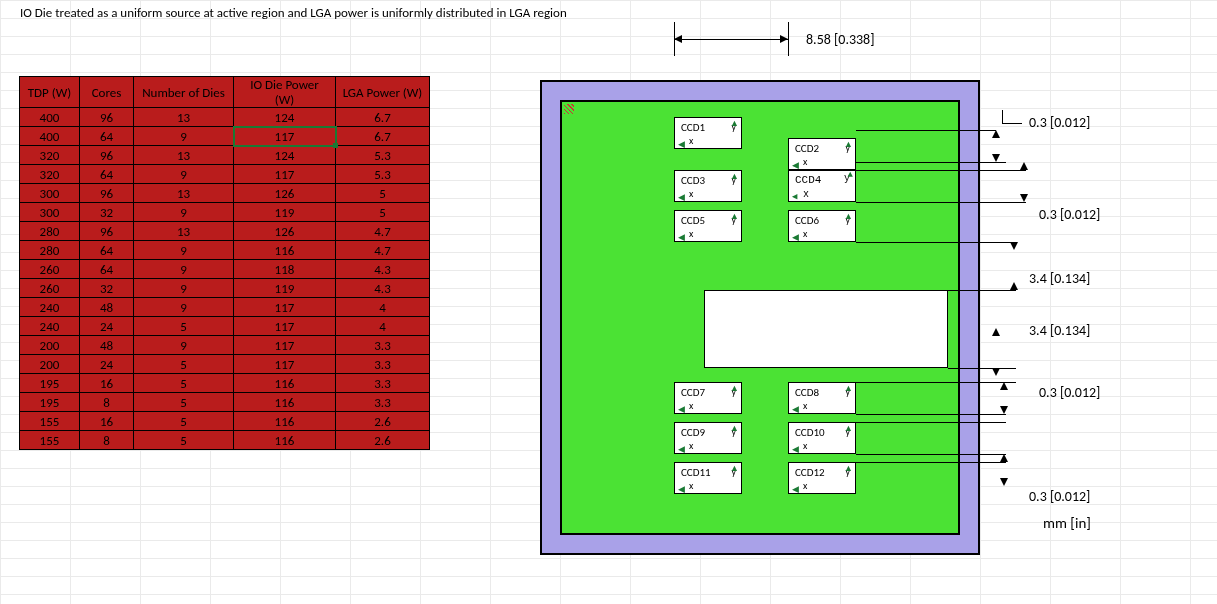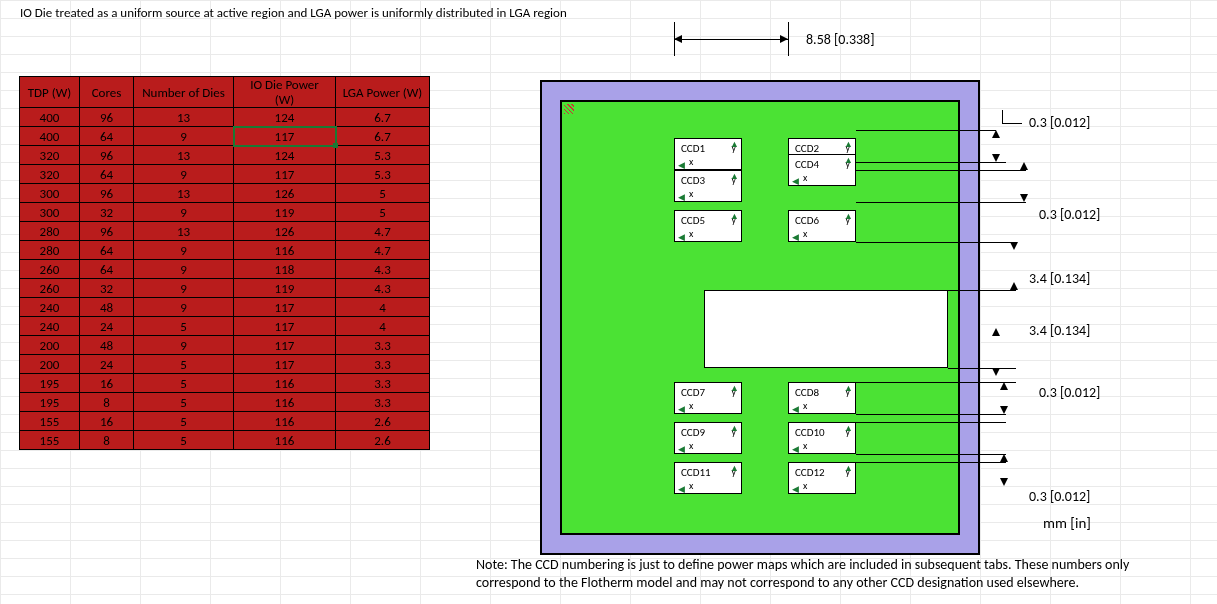--- a/index.html
+++ b/index.html
@@ -216,42 +216,42 @@
     <div class="dimline" style="left:150px; top:9px; width:114px;"></div>
     <div class="arrh left" style="left:150px; top:5px;"></div>
     <div class="arrh right" style="left:256px; top:5px;"></div>
     <div class="dimlabel" style="left:282px; top:1px;">8.58 [0.338]</div>
 
     <div class="package-outer"></div>
     <div class="package-inner">
       <div class="hatch"></div>
     </div>
 
-    <div class="ccd" style="left:150px; top:108px;text-decoration:underline;">
+    <div class="ccd" style="left:150px; top:87px;text-decoration:underline;">
       <span class="lbl">CCD1</span>
       <span class="y">y</span>
         <span class="ya">▲</span>
       <span class="x">x</span>
         <span class="xa">◀</span>
     </div>
     <div class="ccd" style="left:264px; top:108px;">
       <span class="lbl">CCD2</span>
       <span class="y">y</span>
         <span class="ya">▲</span>
       <span class="x">x</span>
         <span class="xa">◀</span>
     </div>
     <div class="ccd" style="left:150px; top:140px;">
       <span class="lbl">CCD3</span>
       <span class="y">y</span>
         <span class="ya">▲</span>
       <span class="x">x</span>
         <span class="xa">◀</span>
     </div>
-    <div class="ccd" style="left:264px; top:124px;">
+    <div class="ccd" style="left:264px; top:140px;font-family:Liberation Mono, monospace;">
       <span class="lbl">CCD4</span>
       <span class="y">y</span>
         <span class="ya">▲</span>
       <span class="x">x</span>
         <span class="xa">◀</span>
     </div>
     <div class="ccd" style="left:150px; top:180px;">
       <span class="lbl">CCD5</span>
       <span class="y">y</span>
         <span class="ya">▲</span>
@@ -346,14 +346,13 @@
     <div class="leader" style="left:332px; top:424px; width:150px;"></div>
     <div class="leader" style="left:332px; top:432px; width:150px;"></div>
     <div class="arrv up" style="left:476px; top:424px;"></div>
     <div class="arrv down" style="left:476px; top:448px;"></div>
     <div class="dimlabel" style="left:505px; top:458px;">0.3 [0.012]</div>
 
   </div>
 
   <div class="unit-label">mm [in]</div>
 
-  <div class="note">Note: The CCD numbering is just to define power maps which are included in subsequent tabs. These numbers only correspond to the Flotherm model and may not correspond to any other CCD designation used elsewhere.</div>
 </div>
 
 </body></html>

